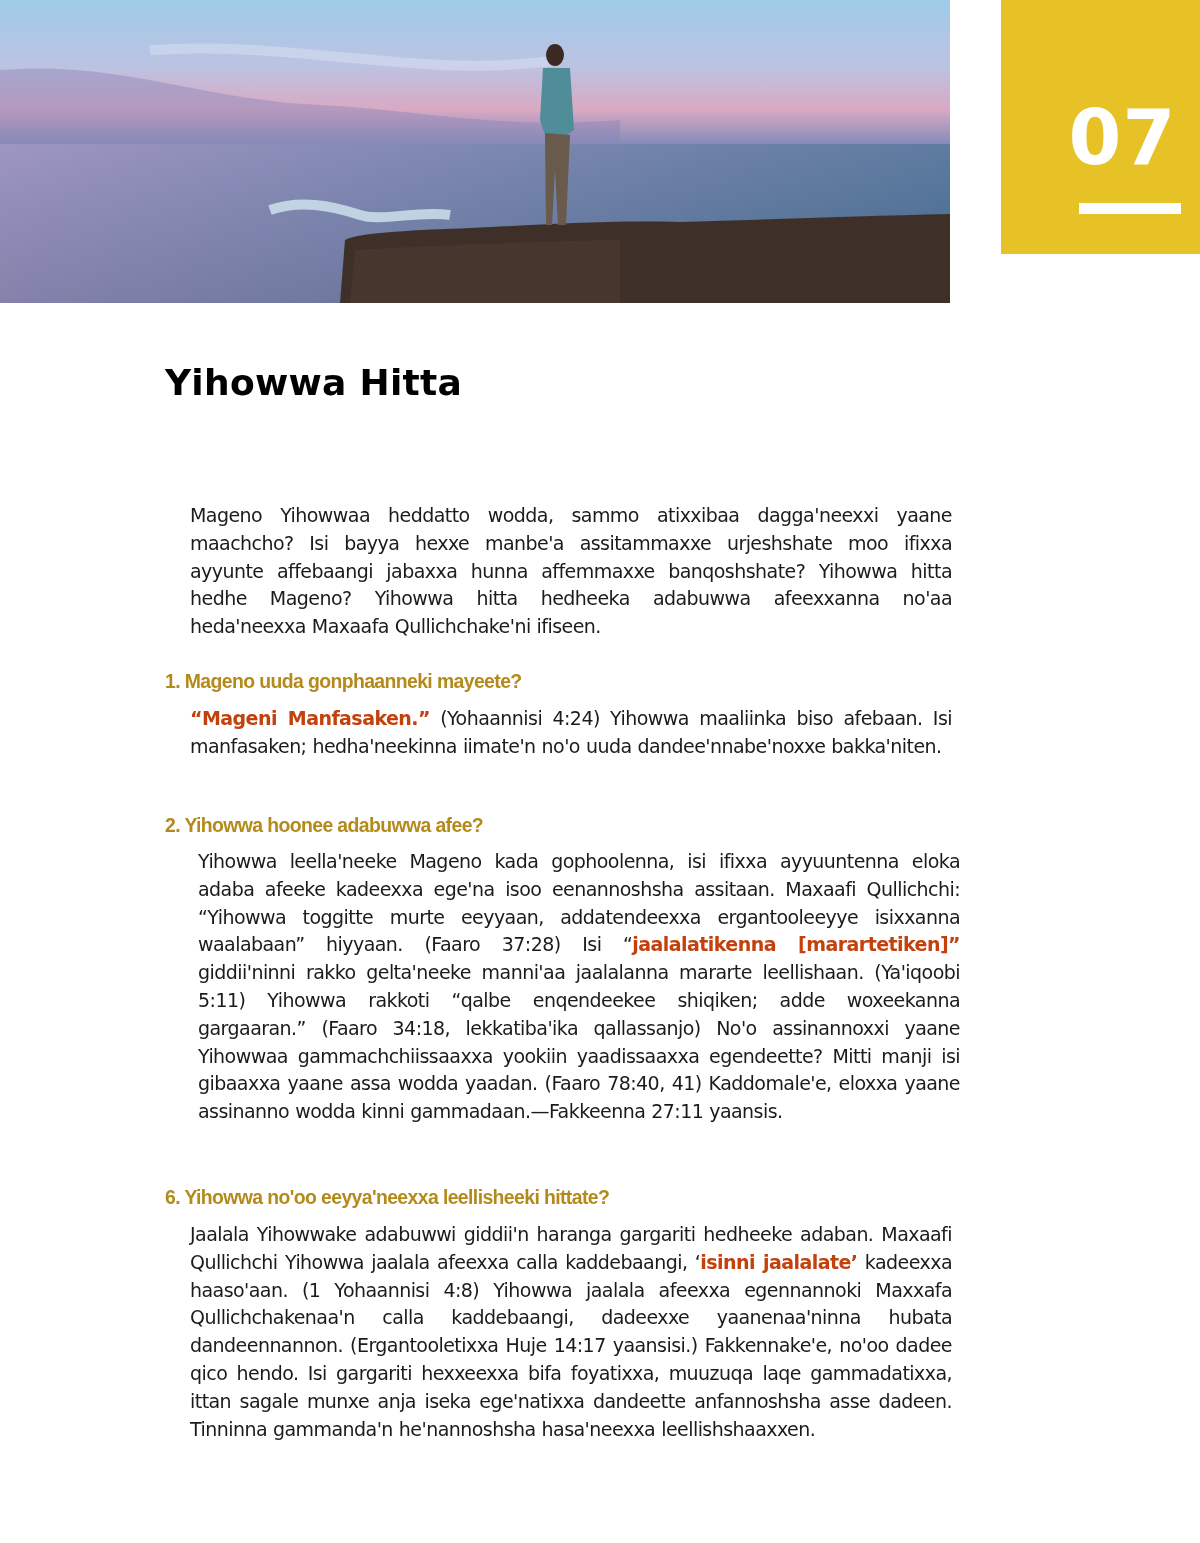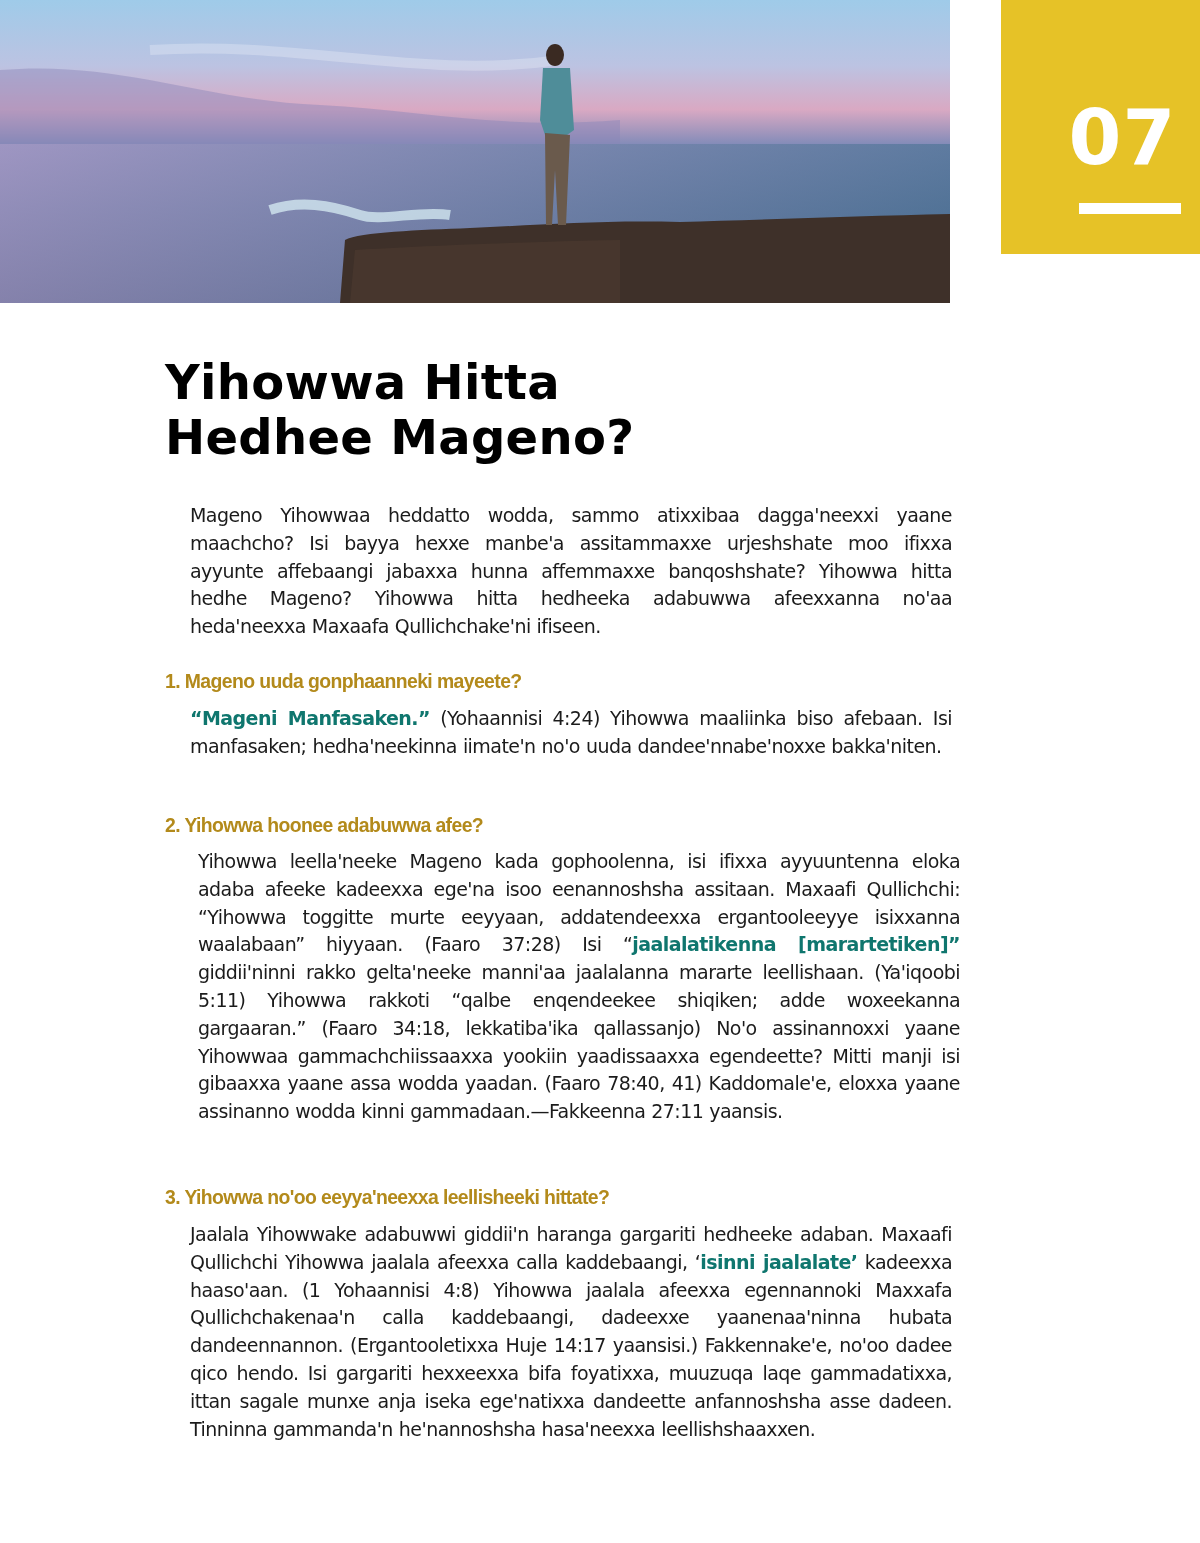--- a/index.html
+++ b/index.html
@@ -22,21 +22,21 @@
       color: #ffffff; font-family: "DejaVu Sans", sans-serif; font-weight: bold;
       font-size: 76px; letter-spacing: 1px; line-height: 1;
     }
     .chapter-underline {
       position: absolute; left: 78px; top: 203px; width: 102px; height: 11px; background: #ffffff;
     }
 
     .page-title {
       position: absolute; left: 165px; top: 355px; width: 600px;
       font-family: "DejaVu Sans", sans-serif; font-weight: bold;
-      font-size: 48px; line-height: 55px; color: #000000; letter-spacing: 0.3px;
+      font-size: 36px; line-height: 55px; color: #000000; letter-spacing: 0.3px;
     }
 
     .intro, .answer {
       position: absolute; left: 190px; width: 762px;
       font-size: 19px; line-height: 27.8px; text-align: justify;
       font-family: "DejaVu Sans", sans-serif; letter-spacing: -0.55px; word-spacing: 0.5px;
       color: #1b1b1b;
     }
     .intro { top: 502px; }
 
@@ -45,21 +45,21 @@
       font-family: Liberation Sans, sans-serif; font-weight: bold;
       font-size: 19.4px; line-height: 26px; color: #b38a1b; letter-spacing: -0.6px;
     }
     .q1 { top: 668px; }
     .a1 { top: 705px; }
     .q2 { top: 812px; }
     .a2 { top: 848px; margin-left: 8px; }
     .q3 { top: 1184px; }
     .a3 { top: 1221px; }
 
-    b { font-weight: bold; color: #0f766e; }
+    b { font-weight: bold; color: #c2410c; }
   </style>
 </head>
 <body>
 
 <div class="hero">
   <svg viewBox="0 0 950 303" preserveAspectRatio="none">
     <defs>
       <linearGradient id="sky" x1="0" y1="0" x2="0" y2="1">
         <stop offset="0" stop-color="#9fcbe9"></stop>
         <stop offset="0.45" stop-color="#bcc3e2"></stop>
@@ -92,25 +92,24 @@
   </svg>
 </div>
 
 <div class="chapter-box">
   <div class="chapter-number">07</div>
   <div class="chapter-underline"></div>
 </div>
 
 <h1 class="page-title">
   <span>Yihowwa Hitta</span><br>
-  <span>Hedhee Mageno?</span>
 </h1>
 
 <p class="intro">Mageno Yihowwaa heddatto wodda, sammo atixxibaa dagga'neexxi yaane maachcho? Isi bayya hexxe manbe'a assitammaxxe urjeshshate moo ifixxa ayyunte affebaangi jabaxxa hunna affemmaxxe banqoshshate? Yihowwa hitta hedhe Mageno? Yihowwa hitta hedheeka adabuwwa afeexxanna no'aa heda'neexxa Maxaafa Qullichchake'ni ifiseen.</p>
 
 <h2 class="question q1">1. Mageno uuda gonphaanneki mayeete?</h2>
 <p class="answer a1"><b>“Mageni Manfasaken.”</b><span> (Yohaannisi 4:24) Yihowwa maaliinka biso afebaan. Isi manfasaken; hedha'neekinna iimate'n no'o uuda dandee'nnabe'noxxe bakka'niten.</span></p>
 
 <h2 class="question q2">2. Yihowwa hoonee adabuwwa afee?</h2>
 <p class="answer a2"><span>Yihowwa leella'neeke Mageno kada gophoolenna, isi ifixxa ayyuuntenna elo­ka adaba afeeke kadeexxa ege'na isoo eenannoshsha assitaan. Maxaafi Qul­lichchi: “Yihowwa toggitte murte eeyyaan, addatendeexxa ergantooleeyye isixxanna waalabaan” hiyyaan. (Faaro 37:28) Isi “</span><b>jaalalatikenna [mararteti­ken]”</b><span> giddii'ninni rakko gelta'neeke manni'aa jaalalanna mararte leellishaan. (Ya'iqoobi 5:11) Yihowwa rakkoti “qalbe enqendeekee shiqiken; adde woxee­kanna gargaaran.” (Faaro 34:18, lekkatiba'ika qallassanjo) No'o assinannox­xi yaane Yihowwaa gammachchiissaaxxa yookiin yaadissaaxxa egendeette? Mitti manji isi gibaaxxa yaane assa wodda yaadan. (Faaro 78:40, 41) Kaddo­male'e, eloxxa yaane assinanno wodda kinni gammadaan.—Fakkeenna 27:11 yaansis.</span></p>
 
-<h2 class="question q3">3. Yihowwa no'oo eeyya'neexxa leellisheeki hittate?</h2>
+<h2 class="question q3">6. Yihowwa no'oo eeyya'neexxa leellisheeki hittate?</h2>
 <p class="answer a3"><span>Jaalala Yihowwake adabuwwi giddii'n haranga gargariti hedheeke adaban. Maxaafi Qullichchi Yihowwa jaalala afeexxa calla kaddebaangi, ‘</span><b>isinni jaala­late’</b><span> kadeexxa haaso'aan. (1 Yohaannisi 4:8) Yihowwa jaalala afeexxa egen­nannoki Maxxafa Qullichchakenaa'n calla kaddebaangi, dadeexxe yaane­naa'ninna hubata dandeennannon. (Ergantooletixxa Huje 14:17 yaansisi.) Fakkennake'e, no'oo dadee qico hendo. Isi gargariti hexxeexxa bifa foyatix­xa, muuzuqa laqe gammadatixxa, ittan sagale munxe anja iseka ege'natixxa dandeette anfannoshsha asse dadeen. Tinninna gammanda'n he'nannosh­sha hasa'neexxa leellishshaaxxen.</span></p>
 
 </body></html>

